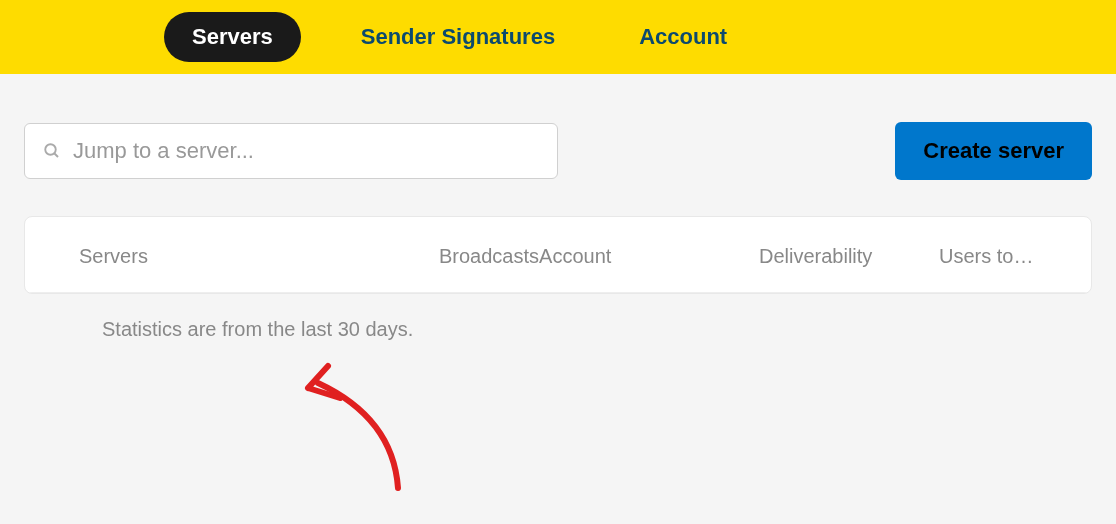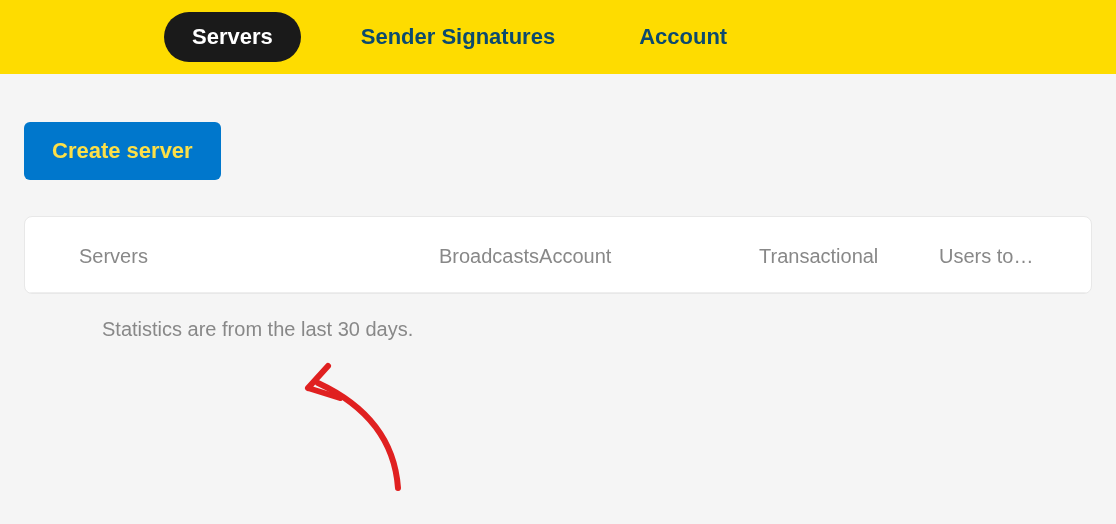--- a/index.html
+++ b/index.html
@@ -52,21 +52,21 @@
       outline: none;
       font-size: 22px;
       color: #666;
       width: 100%;
       background: transparent;
     }
     .search-box input::placeholder { color: #999; }
     .search-icon { color: #aaa; flex-shrink: 0; }
     .create-btn {
       background: #0077cc;
-      color: #fde047;
+      color: #000000;
       border: none;
       border-radius: 6px;
       padding: 16px 28px;
       font-size: 22px;
       font-weight: 700;
       cursor: pointer;
     }
     .server-panel {
       background: #fff;
       border: 1px solid #e8e8e8;
@@ -130,31 +130,38 @@
 </head>
 <body>
 
 <nav class="nav-bar">
   <div class="nav-tab active">Servers</div>
   <div class="nav-tab">Sender Signatures</div>
   <div class="nav-tab">Account</div>
 </nav>
 
 <div class="toolbar">
+  <div class="search-box">
+    <svg class="search-icon" width="18" height="18" viewBox="0 0 24 24" fill="none" stroke="currentColor" stroke-width="2.5">
+      <circle cx="10" cy="10" r="7"></circle>
+      <line x1="20" y1="20" x2="15" y2="15"></line>
+    </svg>
+    <input type="text" placeholder="Jump to a server..." style="">
+  </div>
   <button class="create-btn">Create server</button>
 </div>
 
 <div class="server-panel">
   <div class="table-header">
     <div class="col-servers">Servers</div>
     <div class="col-stats">
       <span class="col-stat">Broadcasts</span>
       <span class="col-stat">Account</span>
     </div>
-    <div class="col-deliver">Transactional</div>
+    <div class="col-deliver">Deliverability</div>
     <div class="col-jump">Users to…</div>
   </div>
 </div>
 
 <div class="footnote">Statistics are from the last 30 days.</div>
 
 <svg class="annotation-arrow" width="120" height="140" viewBox="0 0 120 140">
   <path d="M 100 130 Q 95 60 20 25" stroke="#e02020" stroke-width="6" fill="none" stroke-linecap="round"></path>
   <path d="M 10 30 L 30 8 M 10 30 L 42 40" stroke="#e02020" stroke-width="6" fill="none" stroke-linecap="round"></path>
 </svg>

